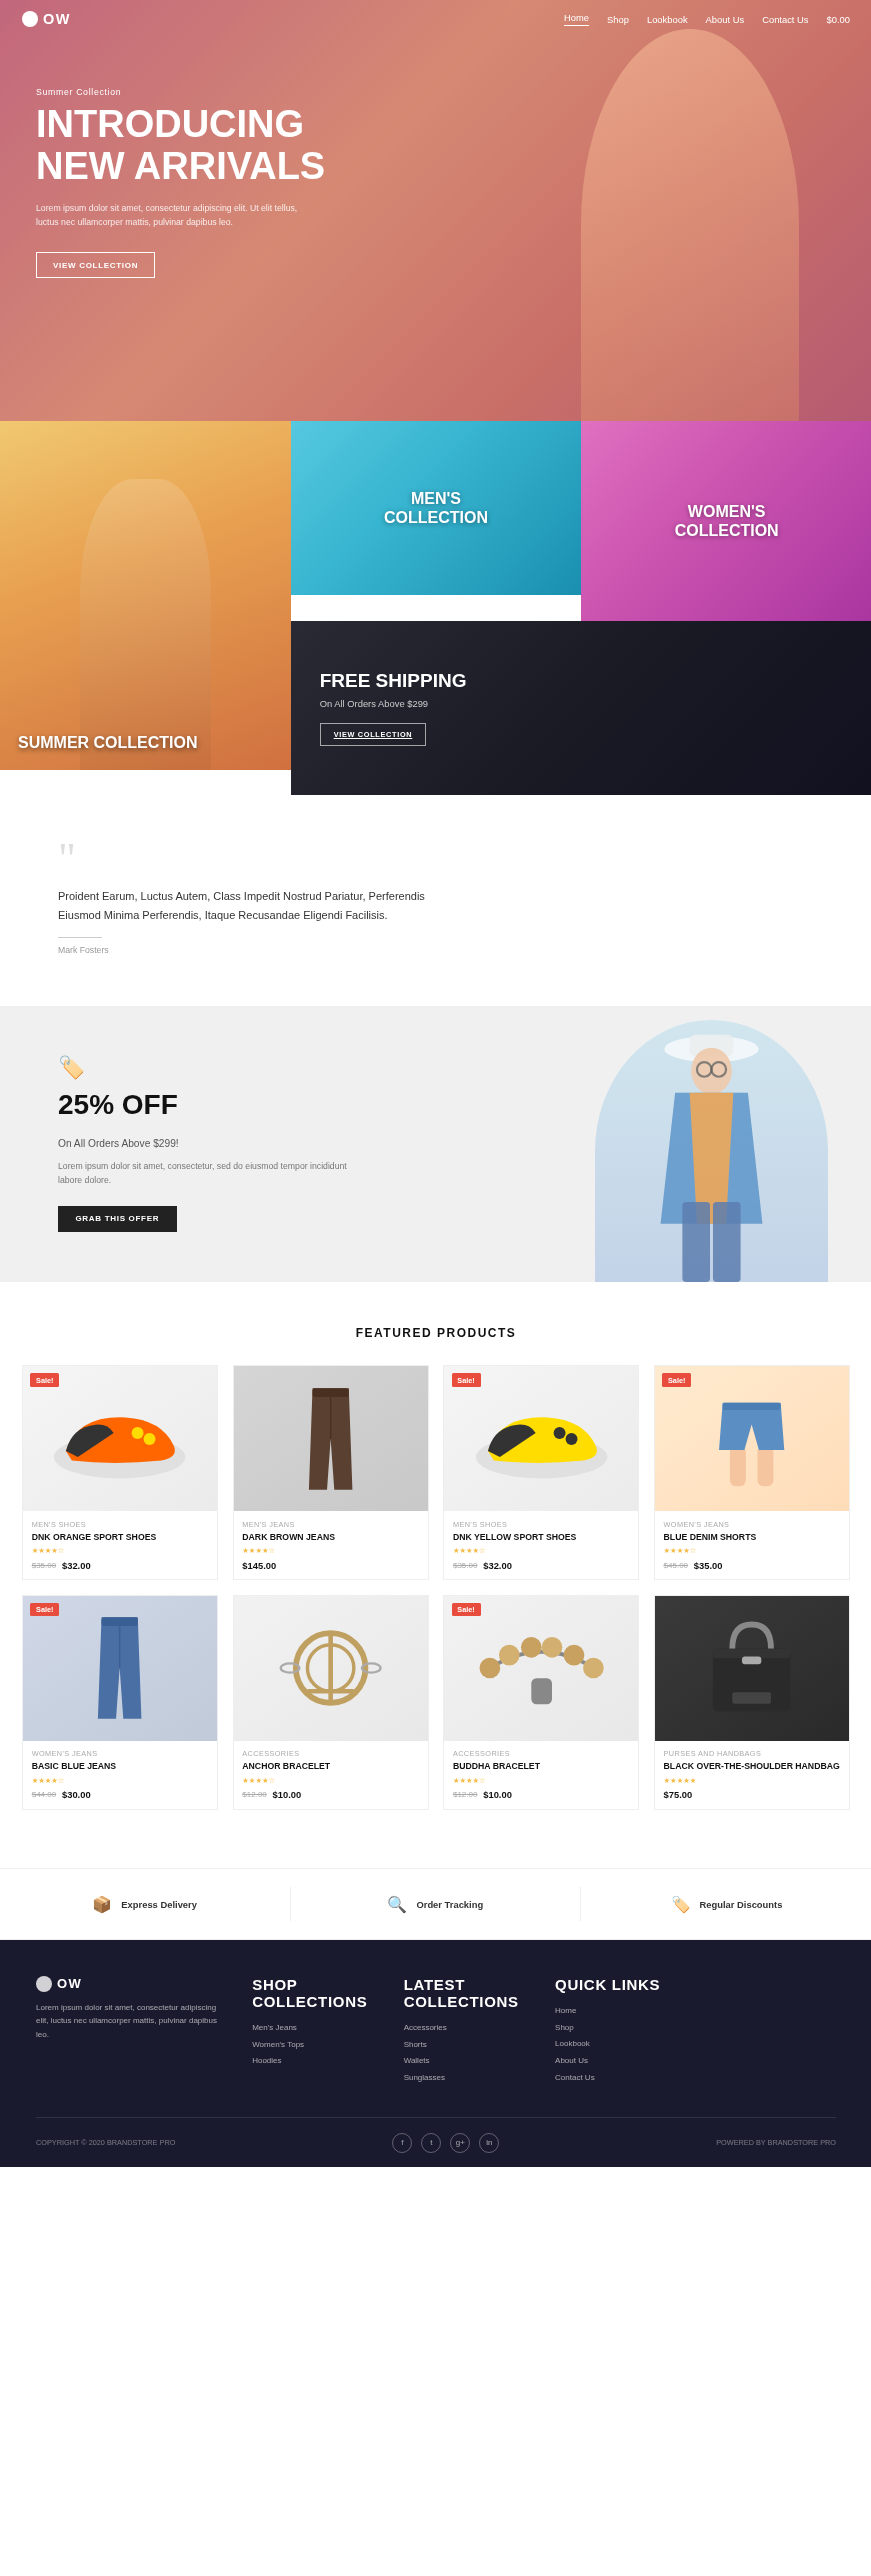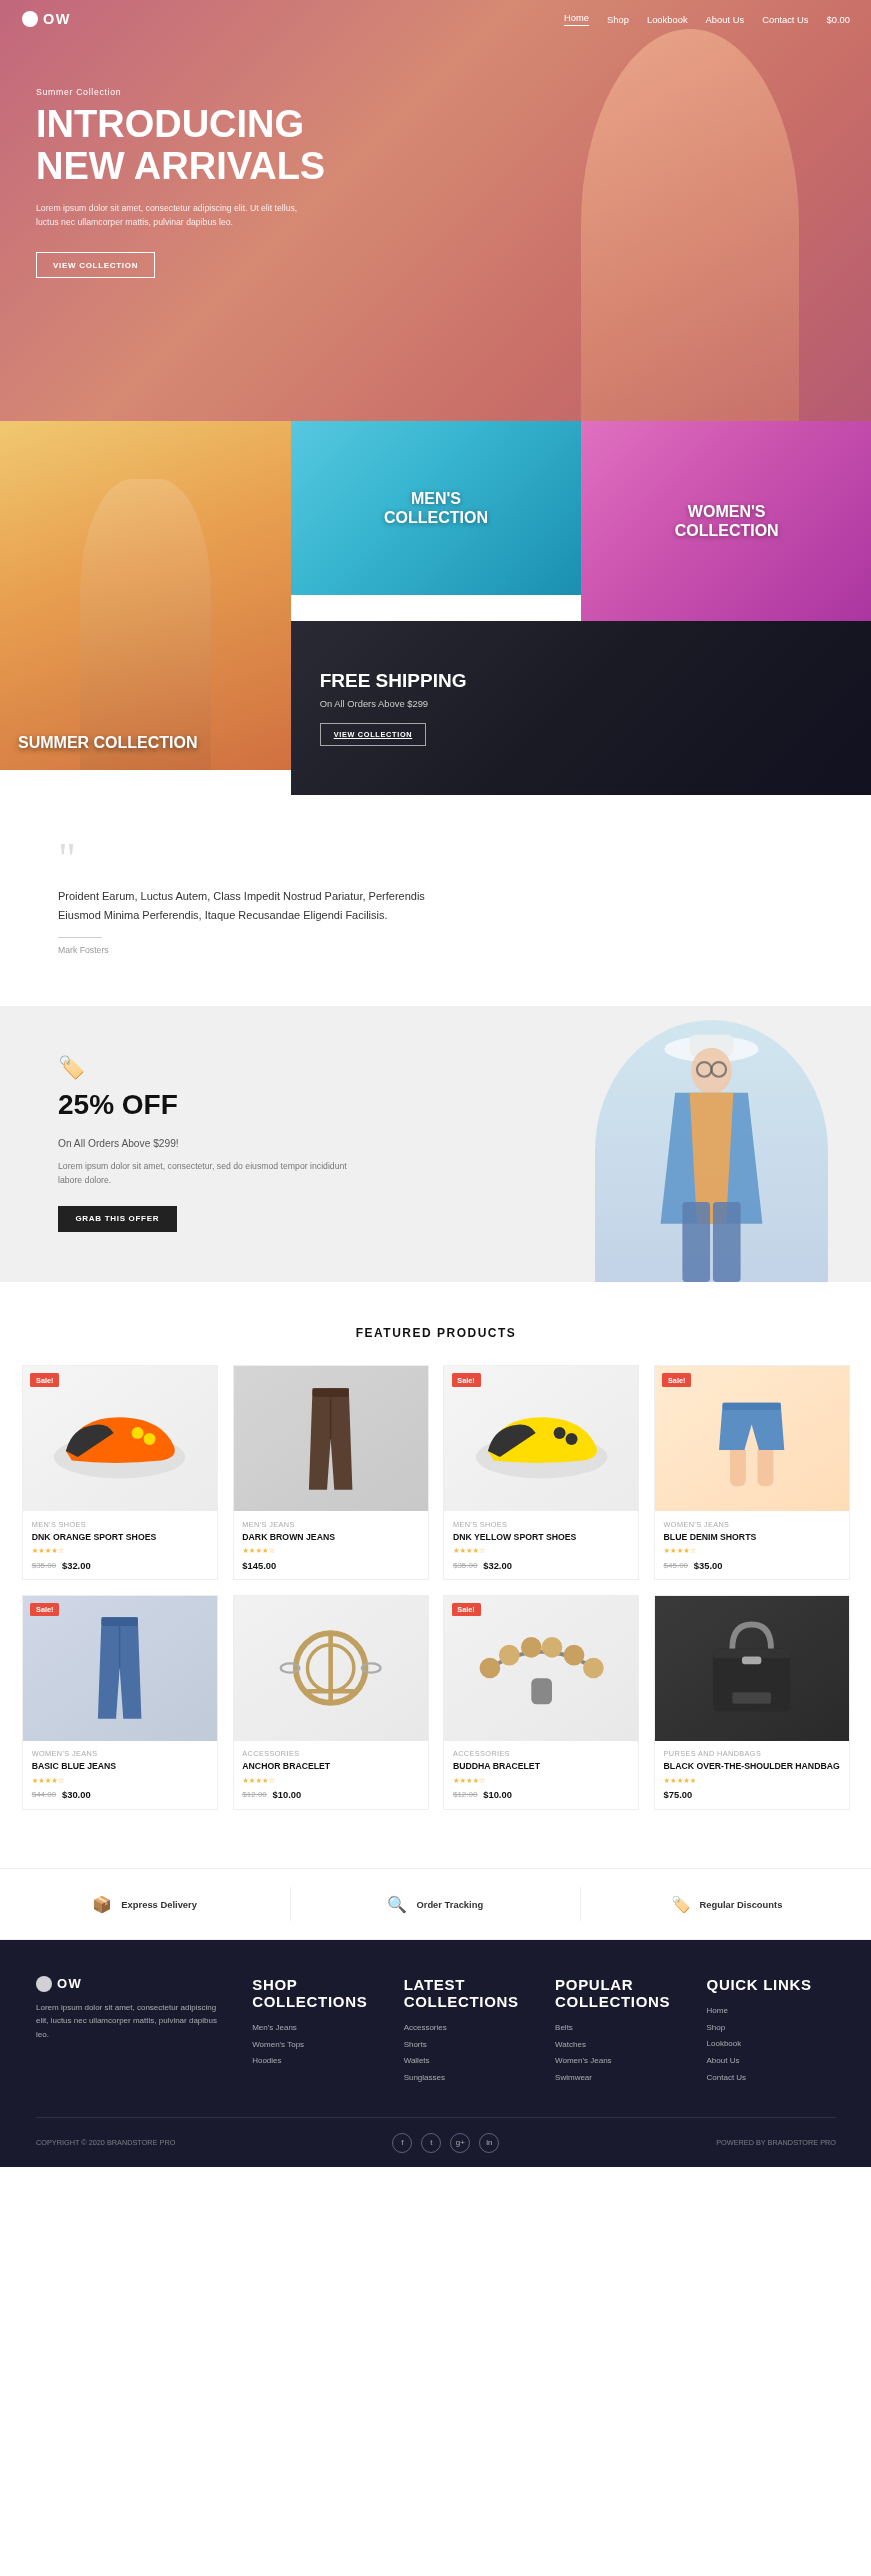--- a/index.html
+++ b/index.html
@@ -856,29 +856,20 @@
     <div>
       <p class="footer-col-title">Latest Collections</p>
       <ul class="footer-links">
         <li><a href="#">Accessories</a></li>
         <li><a href="#">Shorts</a></li>
         <li><a href="#">Wallets</a></li>
         <li><a href="#">Sunglasses</a></li>
       </ul>
     </div>
 
-    <div>
-      <p class="footer-col-title">Popular Collections</p>
-      <ul class="footer-links">
-        <li><a href="#">Belts</a></li>
-        <li><a href="#">Watches</a></li>
-        <li><a href="#">Women's Jeans</a></li>
-        <li><a href="#">Swimwear</a></li>
-      </ul>
-    </div>
 
     <div>
       <p class="footer-col-title">Quick Links</p>
       <ul class="footer-links">
         <li><a href="#">Home</a></li>
         <li><a href="#">Shop</a></li>
         <li><a href="#">Lookbook</a></li>
         <li><a href="#">About Us</a></li>
         <li><a href="#">Contact Us</a></li>
       </ul>

